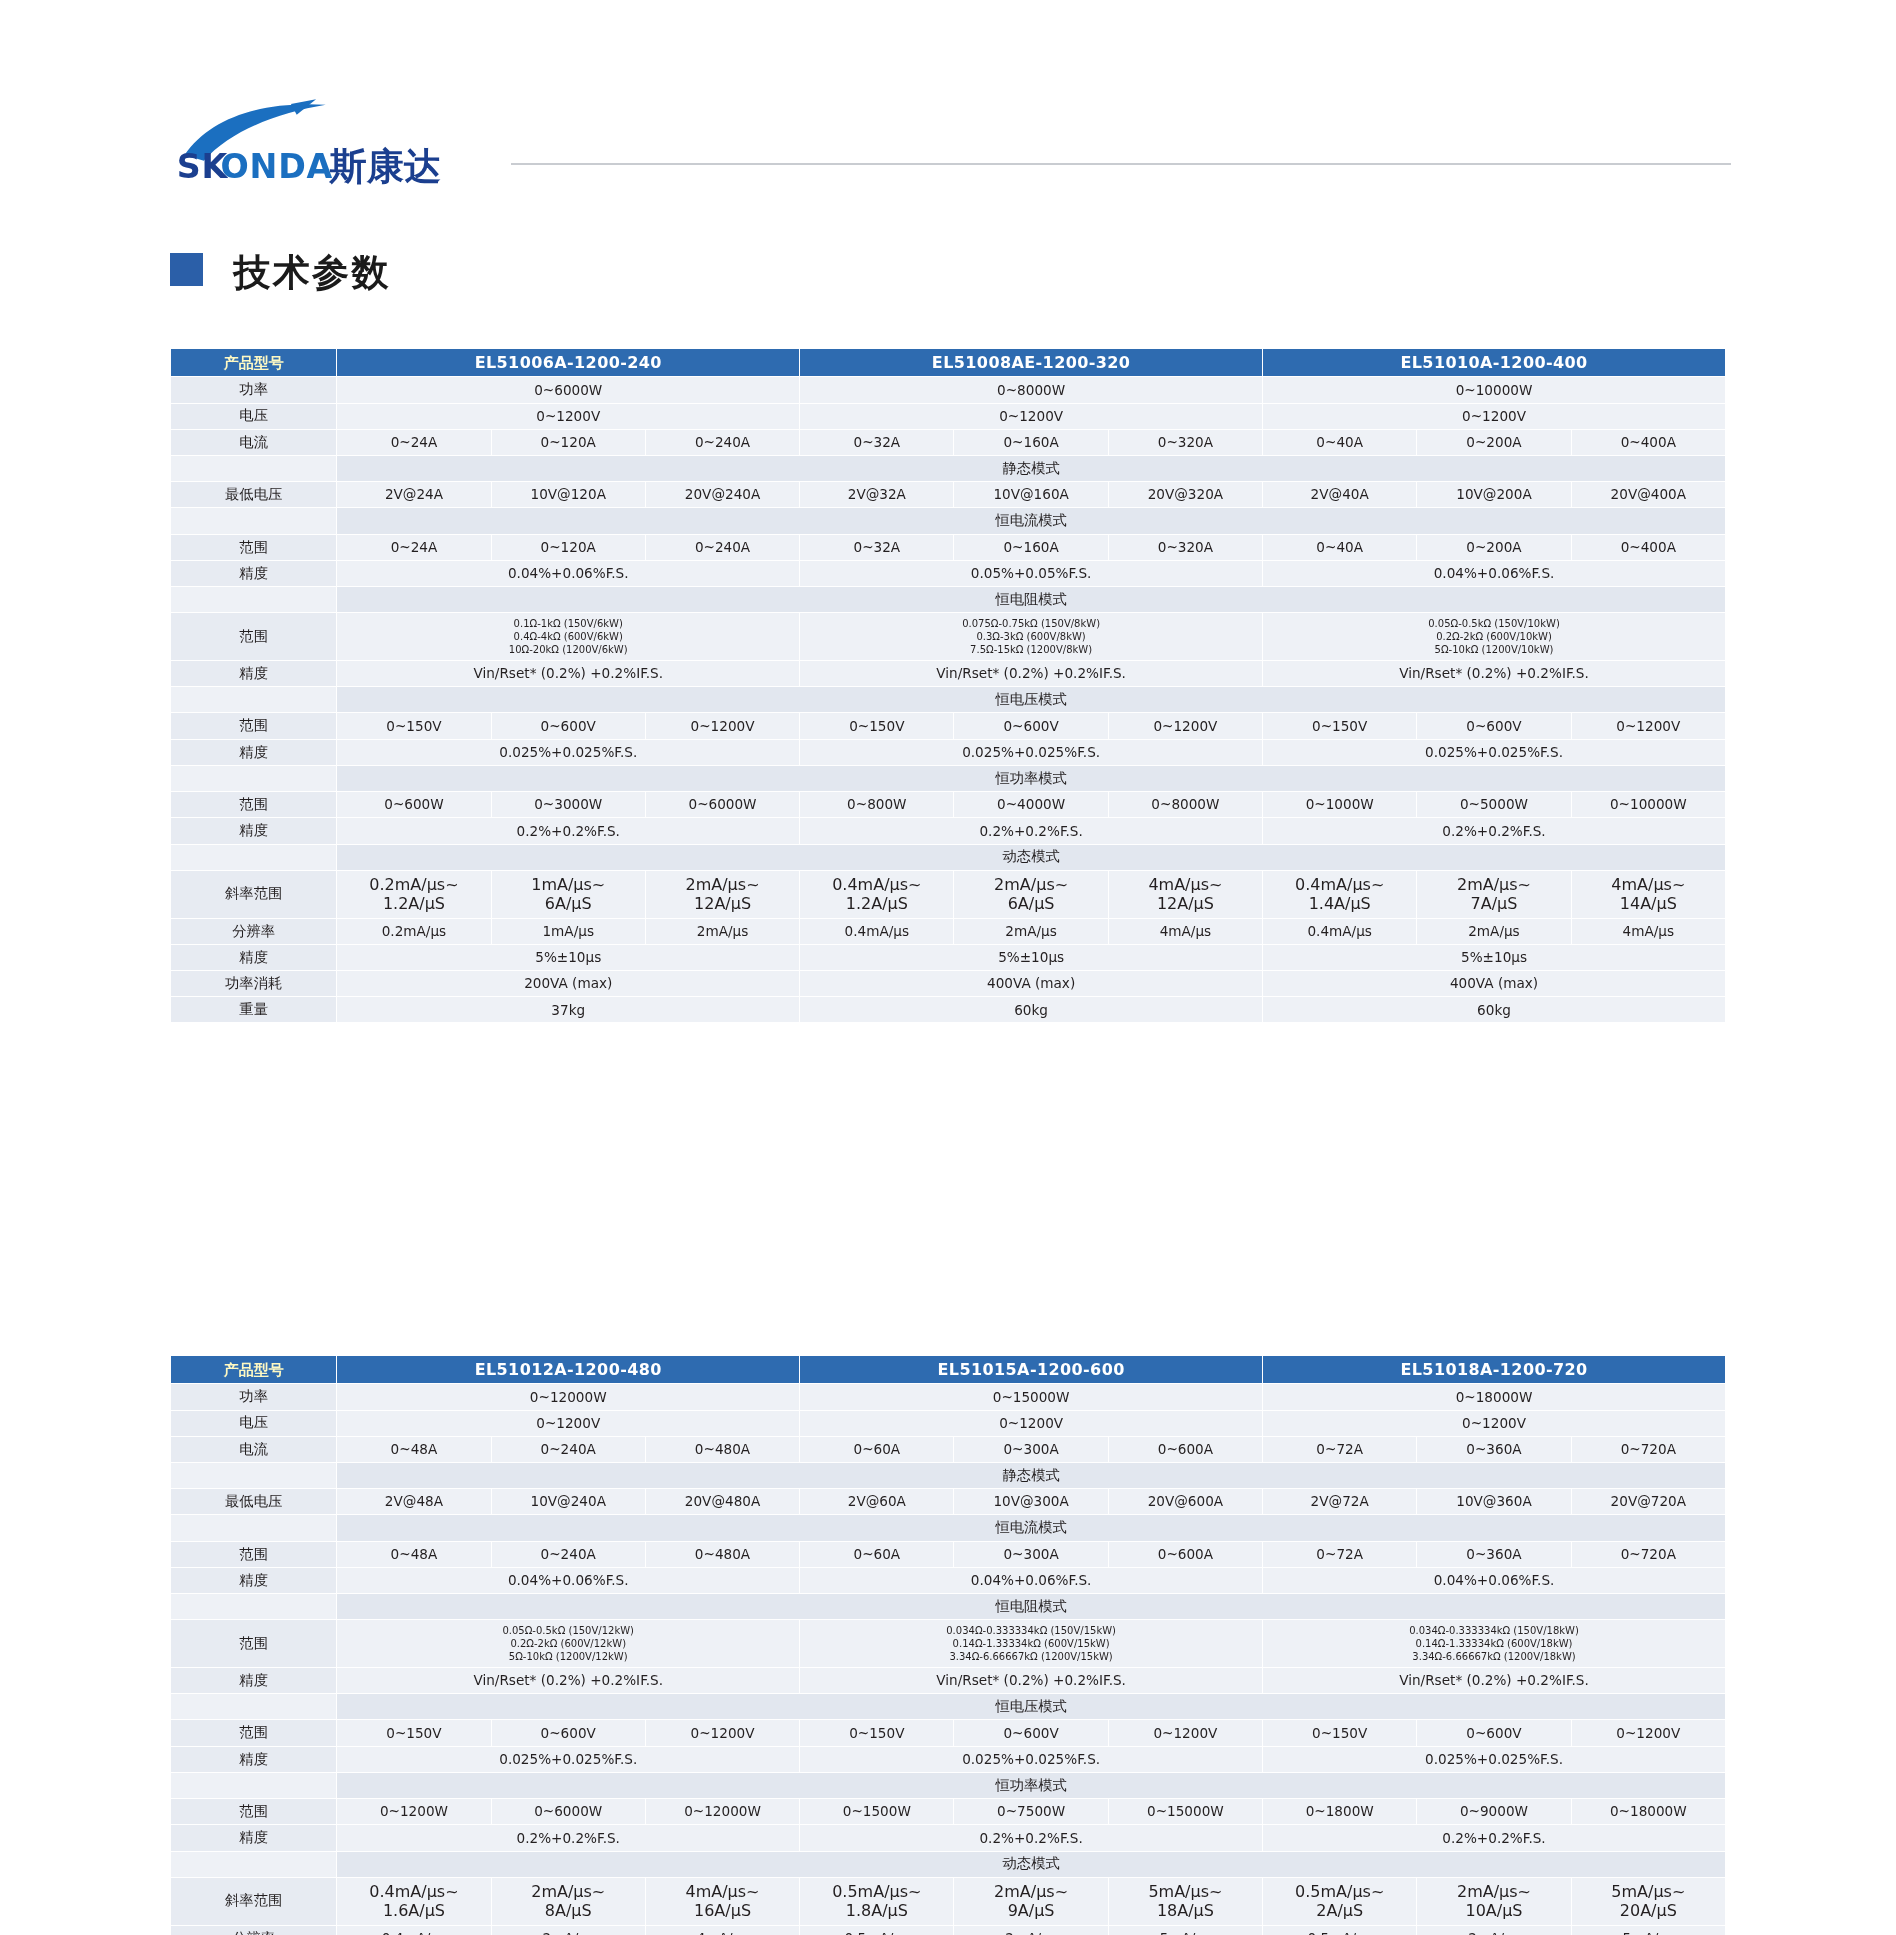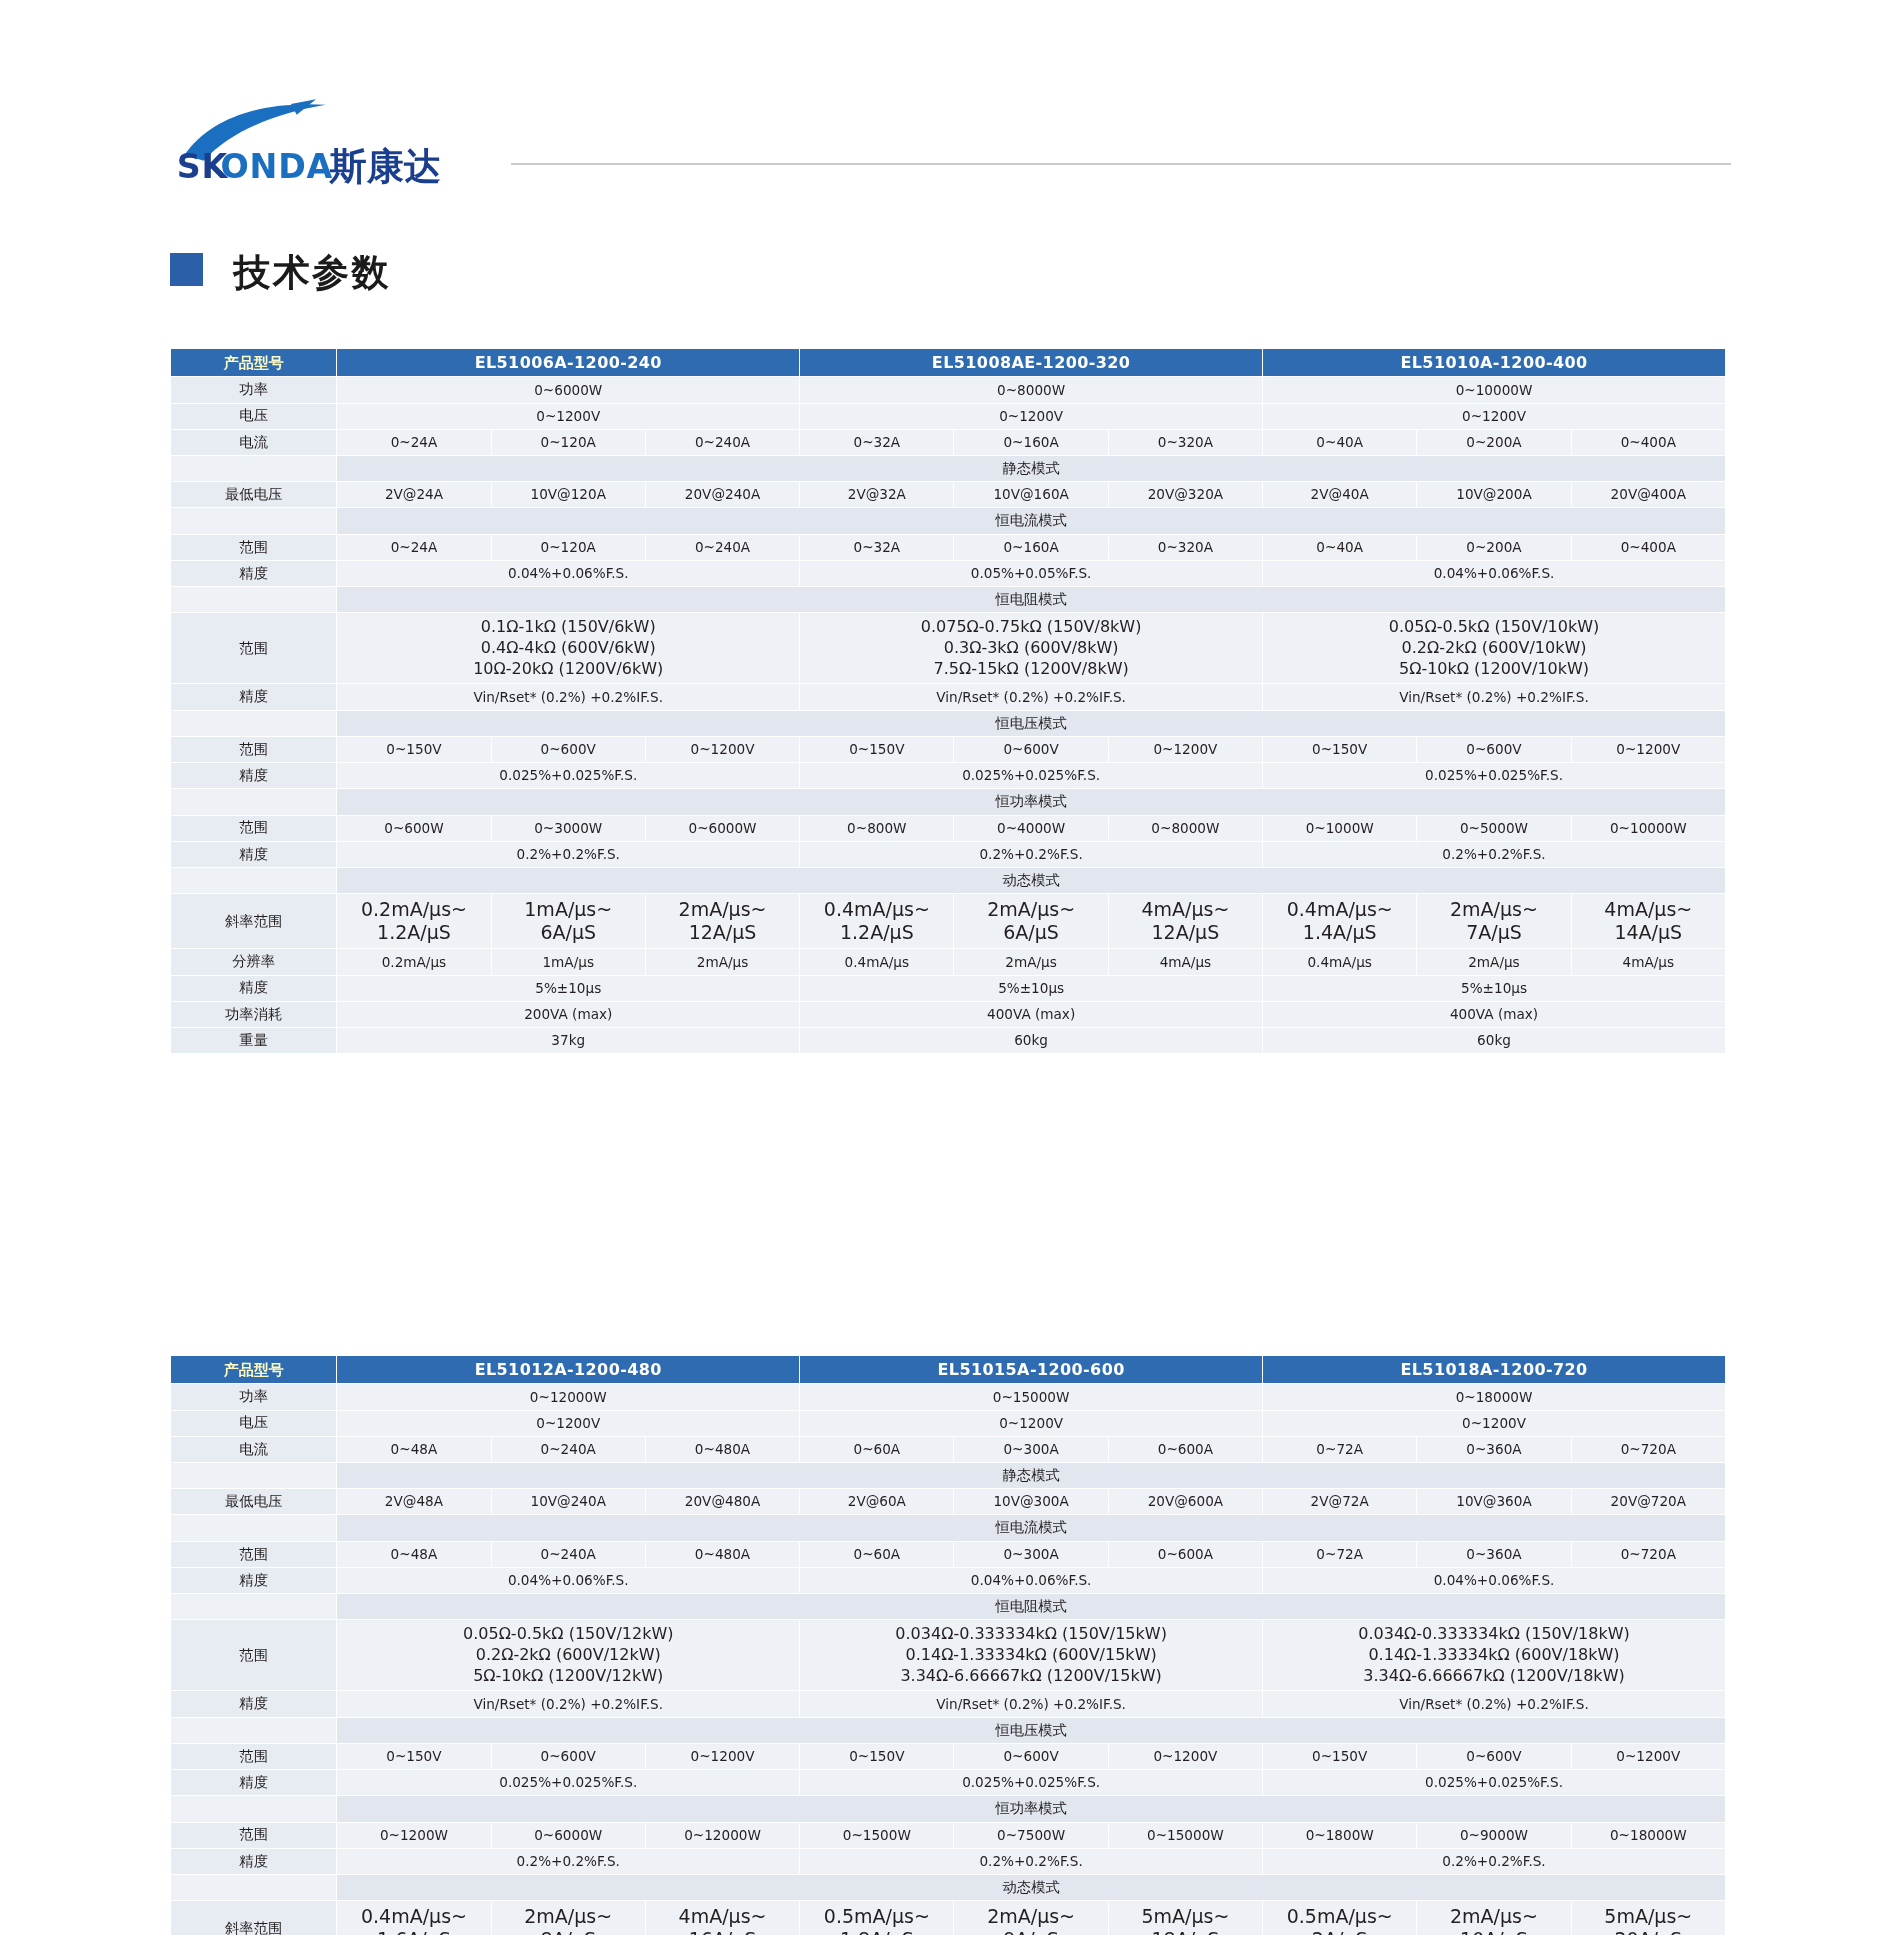--- a/index.html
+++ b/index.html
@@ -23,22 +23,22 @@
   
   .tbl{position:absolute;border-collapse:collapse;table-layout:fixed;
        font-family:"DejaVu Sans","Liberation Sans",sans-serif;}
   .tbl td{border:0.8px solid #ffffff;text-align:center;vertical-align:middle;
           font-size:13.6px;line-height:1.22;color:#231f20;padding:3.9px 1.5px;background:#eef1f6;}
   .tbl td.lbl{background:#e7ebf2;font-size:14.3px;}
   .tbl td.hdr{background:#2e6bb0;color:#ffffff;font-size:16px;font-weight:bold;letter-spacing:0.4px;}
   .tbl td.hdrlbl{background:#2e6bb0;color:#fef9c3;font-size:15px;font-weight:bold;}
   .tbl td.band{background:#e2e7ef;font-size:14.3px;font-weight:normal;}
   .tbl td.blank{background:#eef1f6;}
-  .tbl td.multi{font-size:16px;line-height:1.30;text-align:center;}
-  .tbl td.sm{font-size:19px;}
+  .tbl td.multi{font-size:10px;line-height:1.30;text-align:center;}
+  .tbl td.sm{font-size:16px;}
 
   .table1{left:170px;top:348px;width:1556px;}
   .table2{left:170px;top:1355px;width:1556px;}
 </style>
 </head>
 <body>
 
 <div class="page">
 
   <div class="header">

